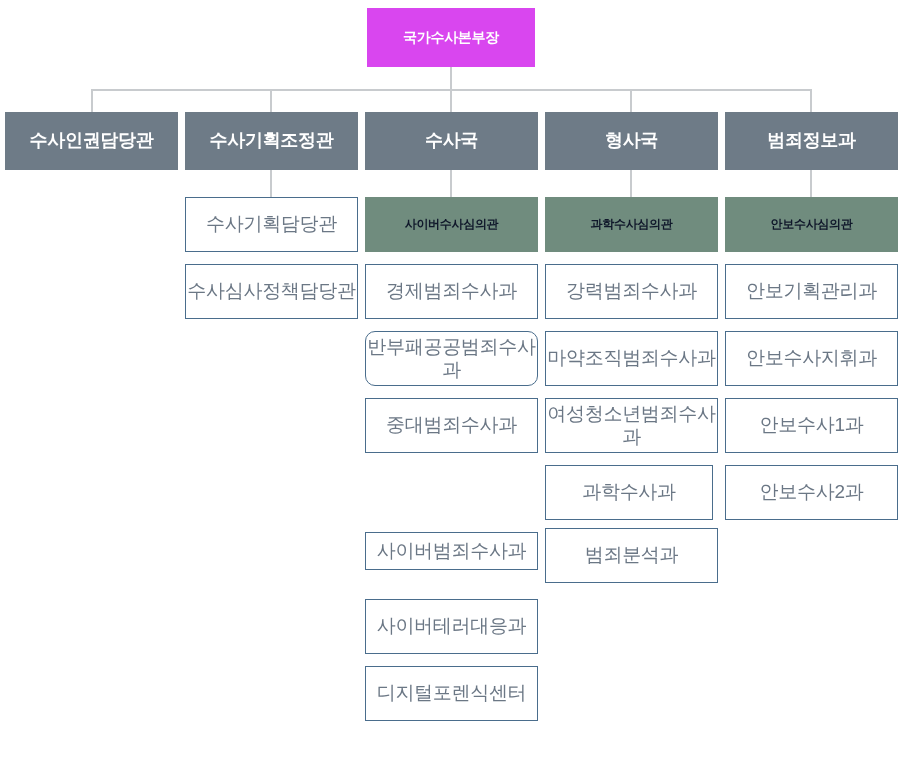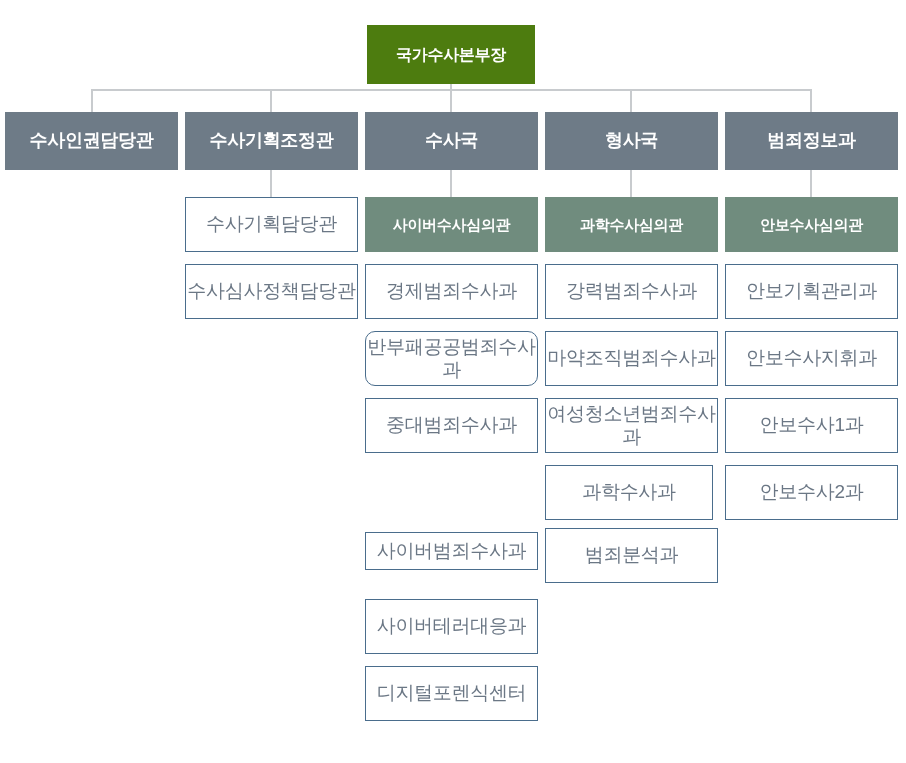--- a/index.html
+++ b/index.html
@@ -29,39 +29,38 @@
     display: flex;
     align-items: center;
     justify-content: center;
     text-align: center;
     line-height: 1.2;
     letter-spacing: -0.3px;
     z-index: 3;
   }
 
   .box-head {
-    background: #4d7c0f;
+    background: #d946ef;
     color: #ffffff;
     font-weight: bold;
-    font-size: 16px;
-    margin-top: 17px;
+    font-size: 14px;
   }
 
   .box-bureau {
     background: #6e7b87;
     color: #ffffff;
     font-weight: bold;
     font-size: 18px;
   }
 
   .box-officer {
     background: #708c7e;
-    color: #ffffff;
+    color: #0f172a;
     font-weight: bold;
-    font-size: 15px;
+    font-size: 12px;
   }
 
   .box-unit {
     background: #ffffff;
     border: 1px solid #4a6d8c;
     color: #6b7785;
     font-weight: normal;
     font-size: 19px;
   }
 

